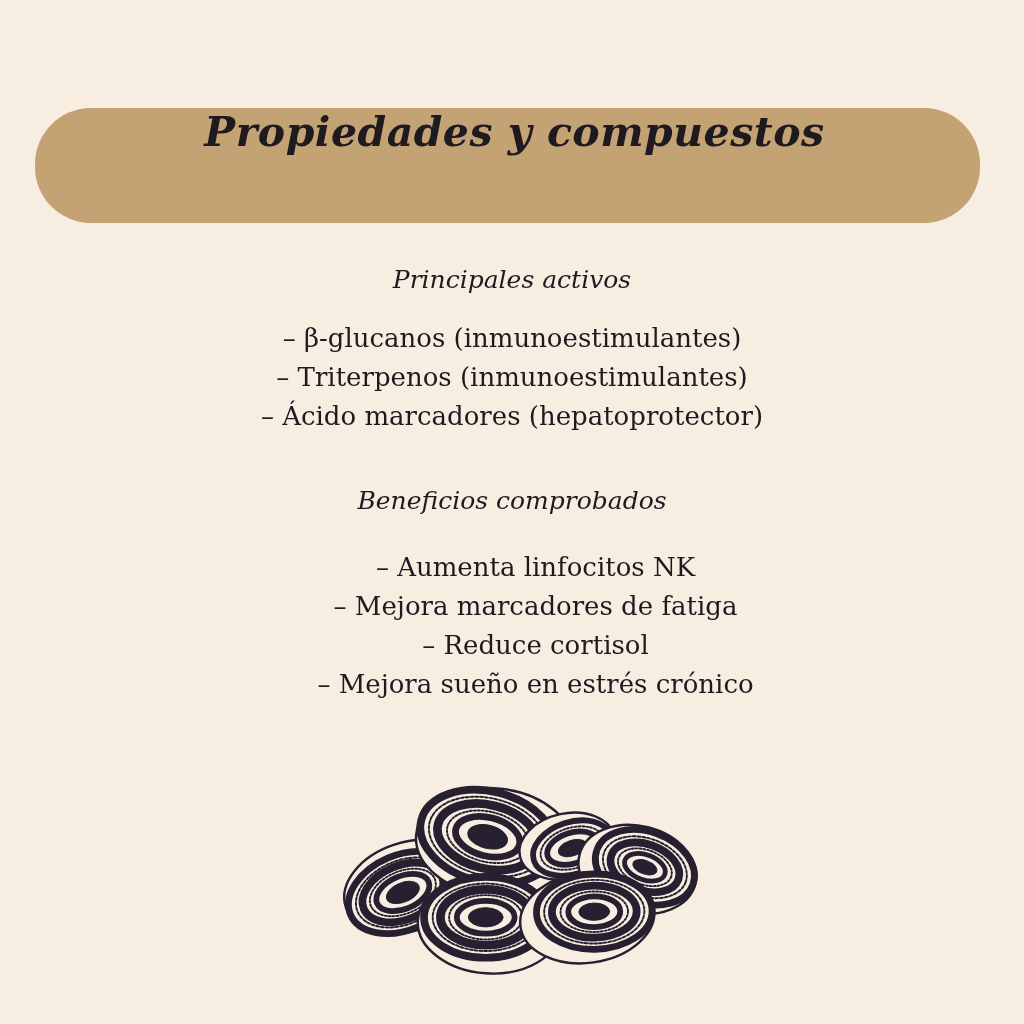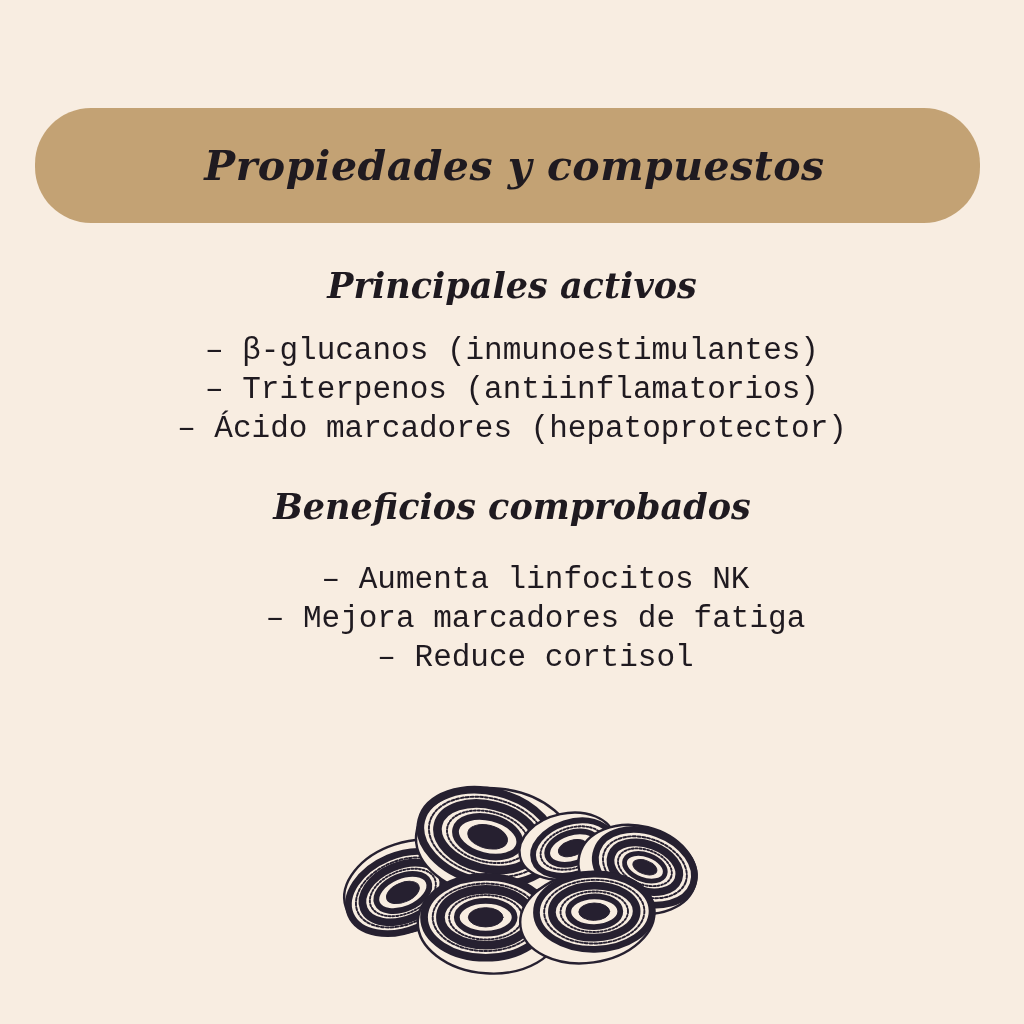--- a/index.html
+++ b/index.html
@@ -18,50 +18,49 @@
     overflow: hidden;
   }
   .canvas { position: absolute; inset: 0; }
 
   .banner {
     position: absolute;
     left: 35px; top: 108px;
     width: 945px; height: 115px;
     background: var(--banner);
     border-radius: 56px;
-    display: flex; align-items: center; justify-content: center;
+    display: flex; align-items: flex-start; justify-content: center;
   }
   .banner-title {
     font-style: italic;
     font-weight: 700;
     font-size: 41px;
     letter-spacing: 0.5px;
     color: var(--ink);
     padding-left: 14px;
   }
 
   .content {
     position: absolute;
     top: 223px; left: 0; right: 0;
     text-align: center;
   }
   .section-heading {
     font-style: italic;
-    font-weight: 700;
-    font-size: 35px;
+    font-weight: 400;
+    font-size: 25px;
     line-height: 1.2;
     margin-top: 42px;
   }
-  .section-heading.second { margin-top: 38px; }
+  .section-heading.second { margin-top: 50px; }
   ul.item-list {
     list-style: none;
     margin-top: 24px;
-    font-size: 31px;
+    font-size: 26px;
     line-height: 39px;
-    font-family: Liberation Mono, monospace;
   }
   ul.item-list.second { margin-top: 32px; margin-left: 47px; }
 
   .illustration {
     position: absolute;
     left: 330px; top: 773px;
     width: 372px; height: 212px;
   }
 </style>
 </head>
@@ -72,30 +71,31 @@
   <div class="banner">
     <span class="banner-title">Propiedades y compuestos</span>
   </div>
 
   <div class="content">
 
     <h2 class="section-heading">Principales activos</h2>
 
     <ul class="item-list">
       <li>– β-glucanos (inmunoestimulantes)</li>
-      <li>– Triterpenos (antiinflamatorios)</li>
+      <li>– Triterpenos (inmunoestimulantes)</li>
       <li>– Ácido marcadores (hepatoprotector)</li>
     </ul>
 
     <h2 class="section-heading second">Beneficios comprobados</h2>
 
     <ul class="item-list second">
       <li>– Aumenta linfocitos NK</li>
       <li>– Mejora marcadores de fatiga</li>
       <li>– Reduce cortisol</li>
+      <li>– Mejora sueño en estrés crónico</li>
     </ul>
 
   </div>
 
   <svg class="illustration" viewBox="0 0 380 220" xmlns="http://www.w3.org/2000/svg">
     <g stroke="var(--sketch)" fill="none" stroke-linecap="round">
 
       <g transform="translate(78,118) rotate(-18)">
         <ellipse rx="68" ry="46" fill="var(--bg)" stroke-width="2.5"></ellipse>
         <g transform="translate(-7,4) rotate(-5)">

